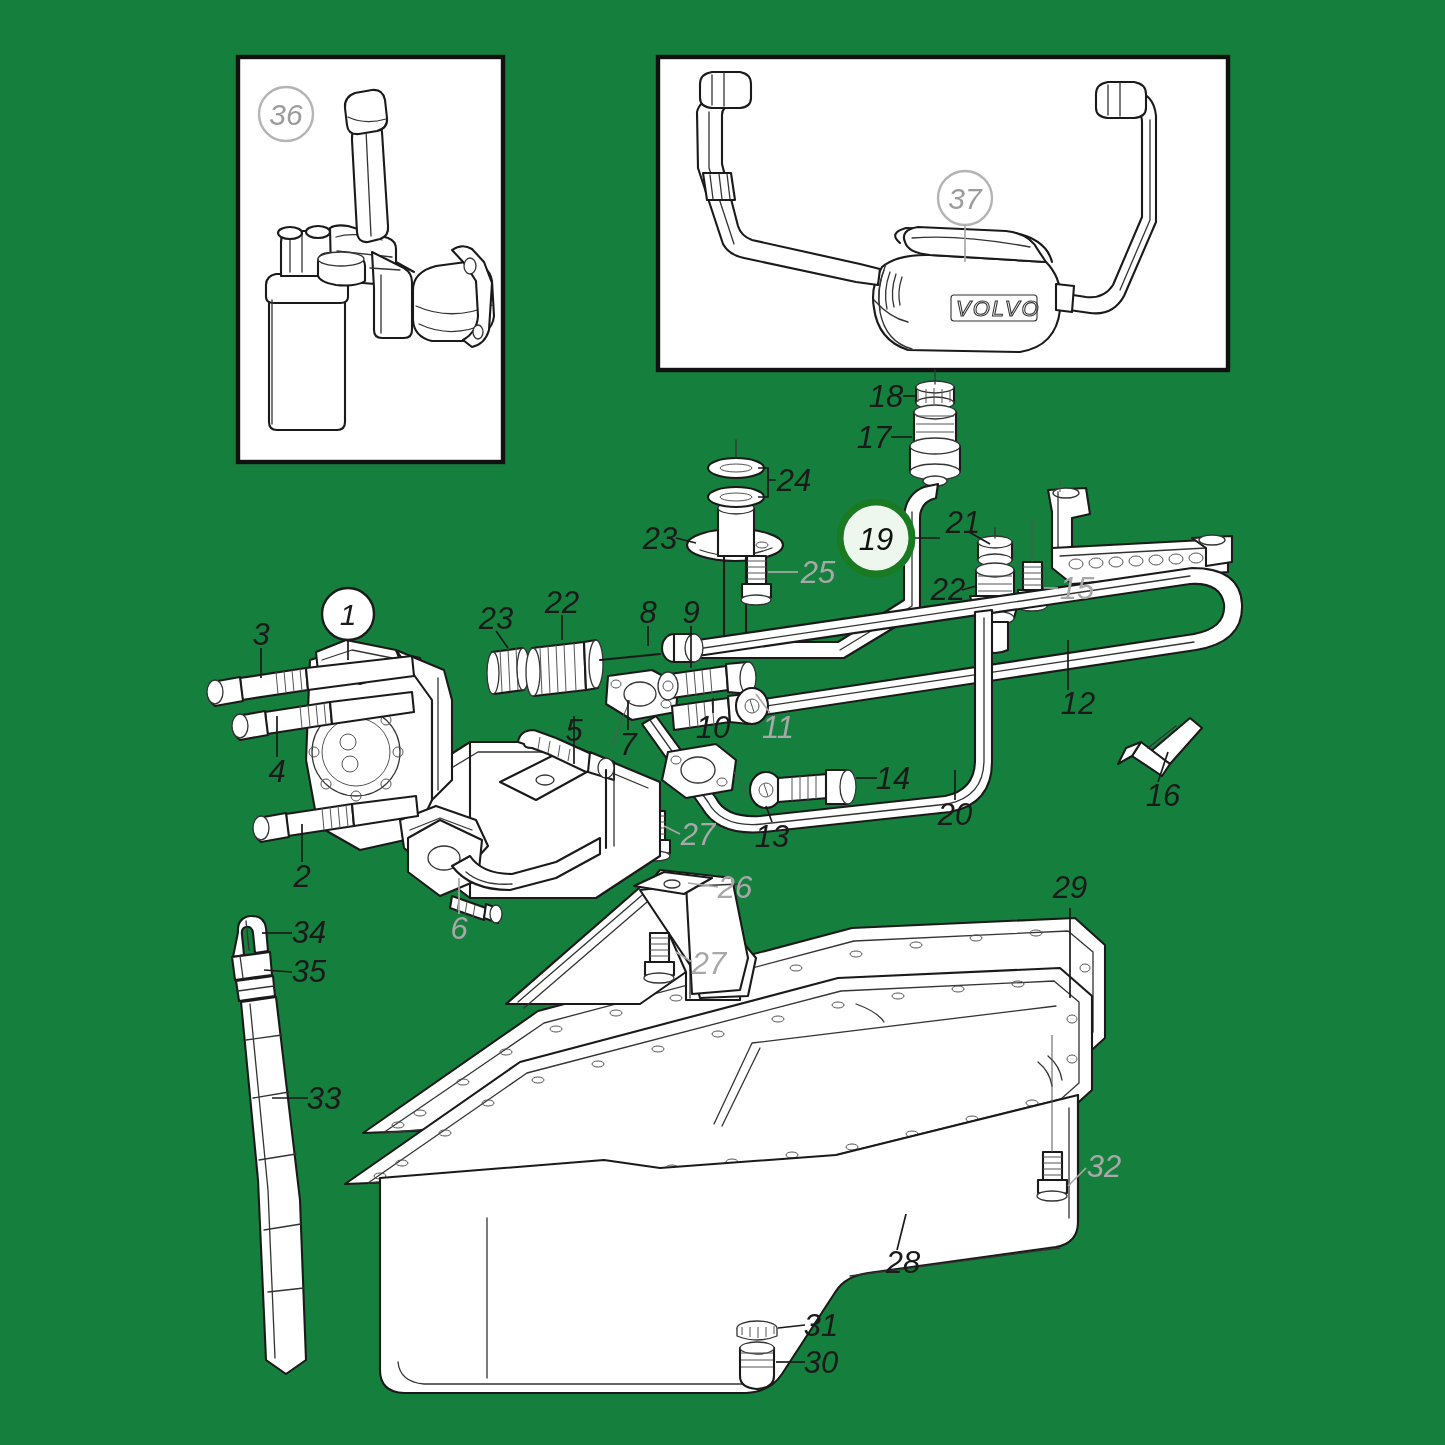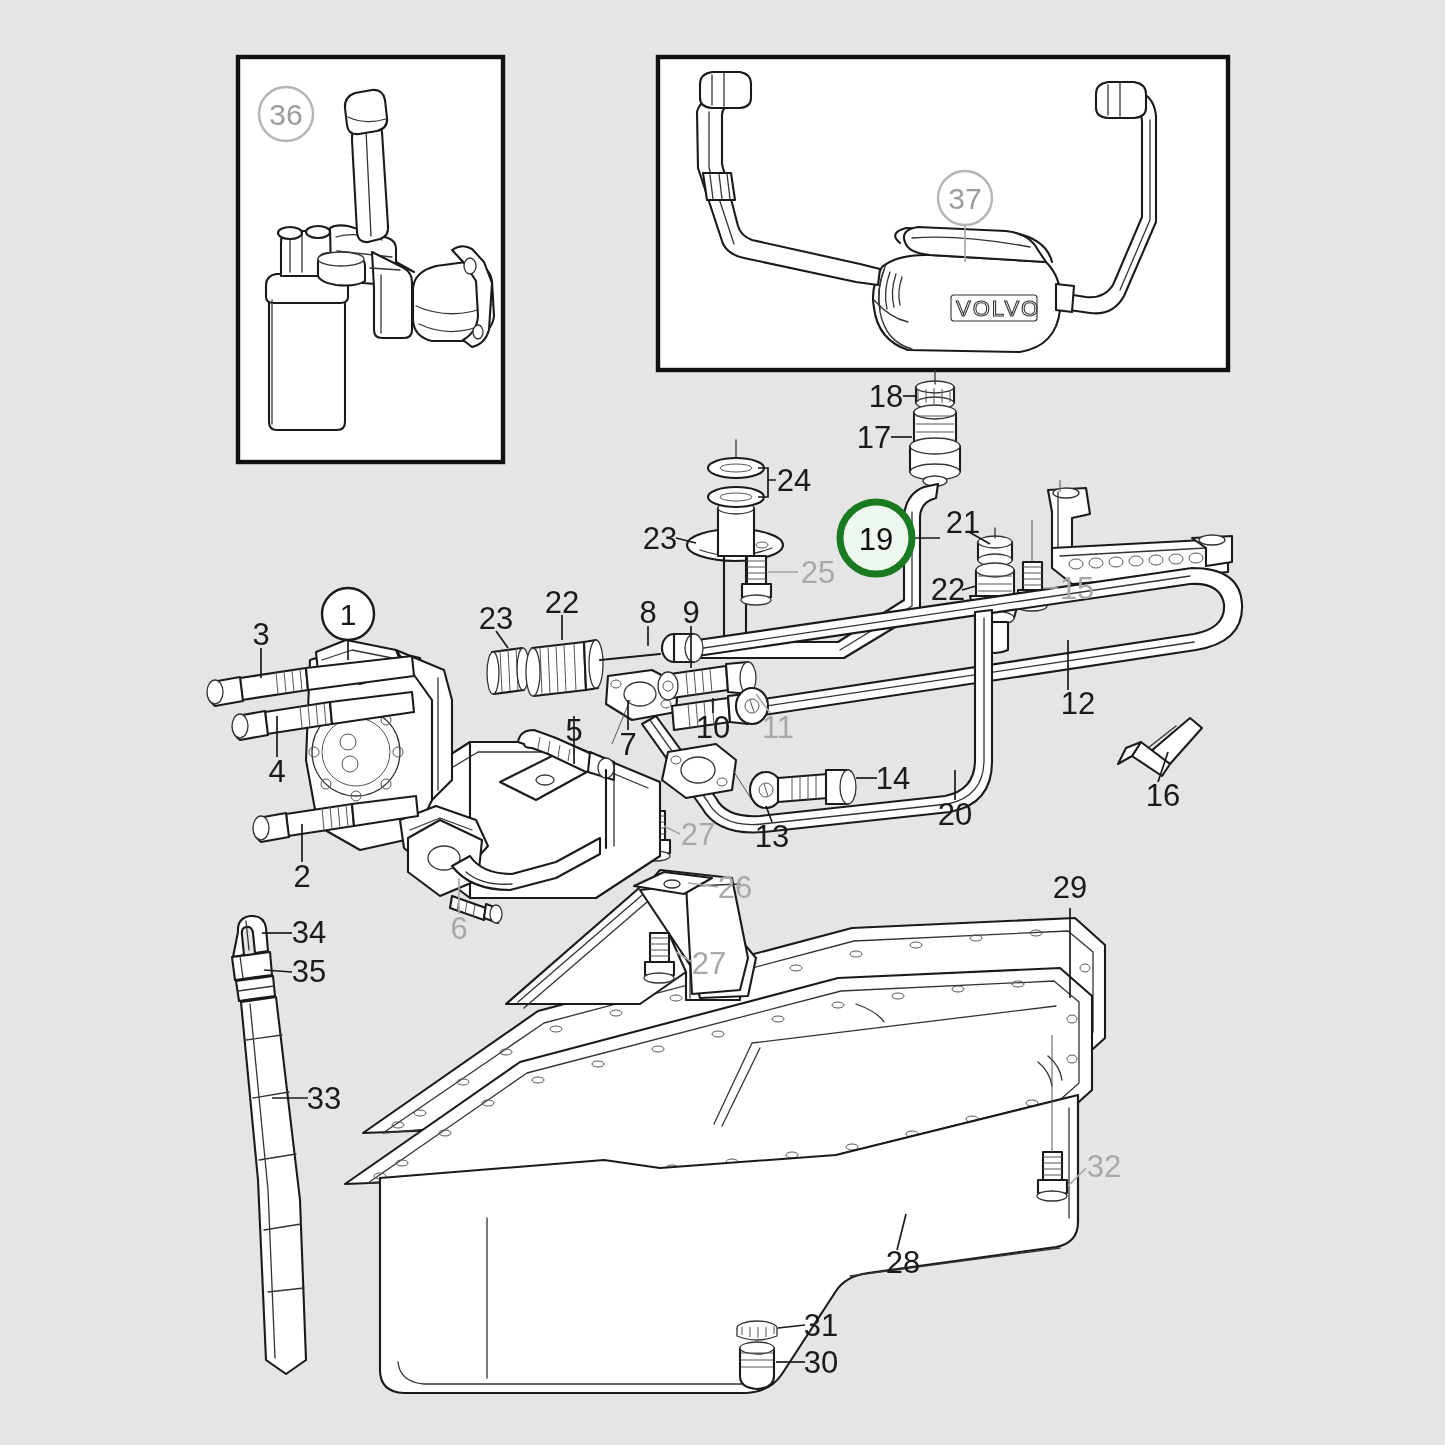--- a/index.html
+++ b/index.html
@@ -1,17 +1,17 @@
 <!DOCTYPE html>
 <html><head>
 <meta charset="utf-8">
 <style>
   html,body{margin:0;padding:0;background:#fff;}
   body{width:1445px;height:1445px;font-family:"Liberation Sans",sans-serif;}
-  #stage{position:relative;width:1445px;height:1445px;background:#e5e5e5;overflow:hidden;}
+  #stage{position:relative;width:1445px;height:1445px;background:#15803d;overflow:hidden;font-style:italic;}
   svg#diagram{position:absolute;left:0;top:0;width:1445px;height:1445px;}
   .ln{fill:none;stroke:#1a1a1a;stroke-width:2.1;stroke-linejoin:round;stroke-linecap:round;}
   .ln-fine{fill:none;stroke:#333;stroke-width:1.3;stroke-linejoin:round;stroke-linecap:round;}
   .ln-hair{fill:none;stroke:#555;stroke-width:1.0;}
   .fillw{fill:#ffffff;stroke:#1a1a1a;stroke-width:2.1;stroke-linejoin:round;}
   .fillw-f{fill:#ffffff;stroke:#333;stroke-width:1.3;stroke-linejoin:round;}
   .leader{fill:none;stroke:#1a1a1a;stroke-width:1.7;}
   .leader-g{fill:none;stroke:#a8a8a8;stroke-width:1.7;}
   .boxframe{fill:#ffffff;stroke:#111;stroke-width:4.4;}
   .lbl{font-family:"Liberation Sans",sans-serif;font-size:31px;fill:#1a1a1a;}

